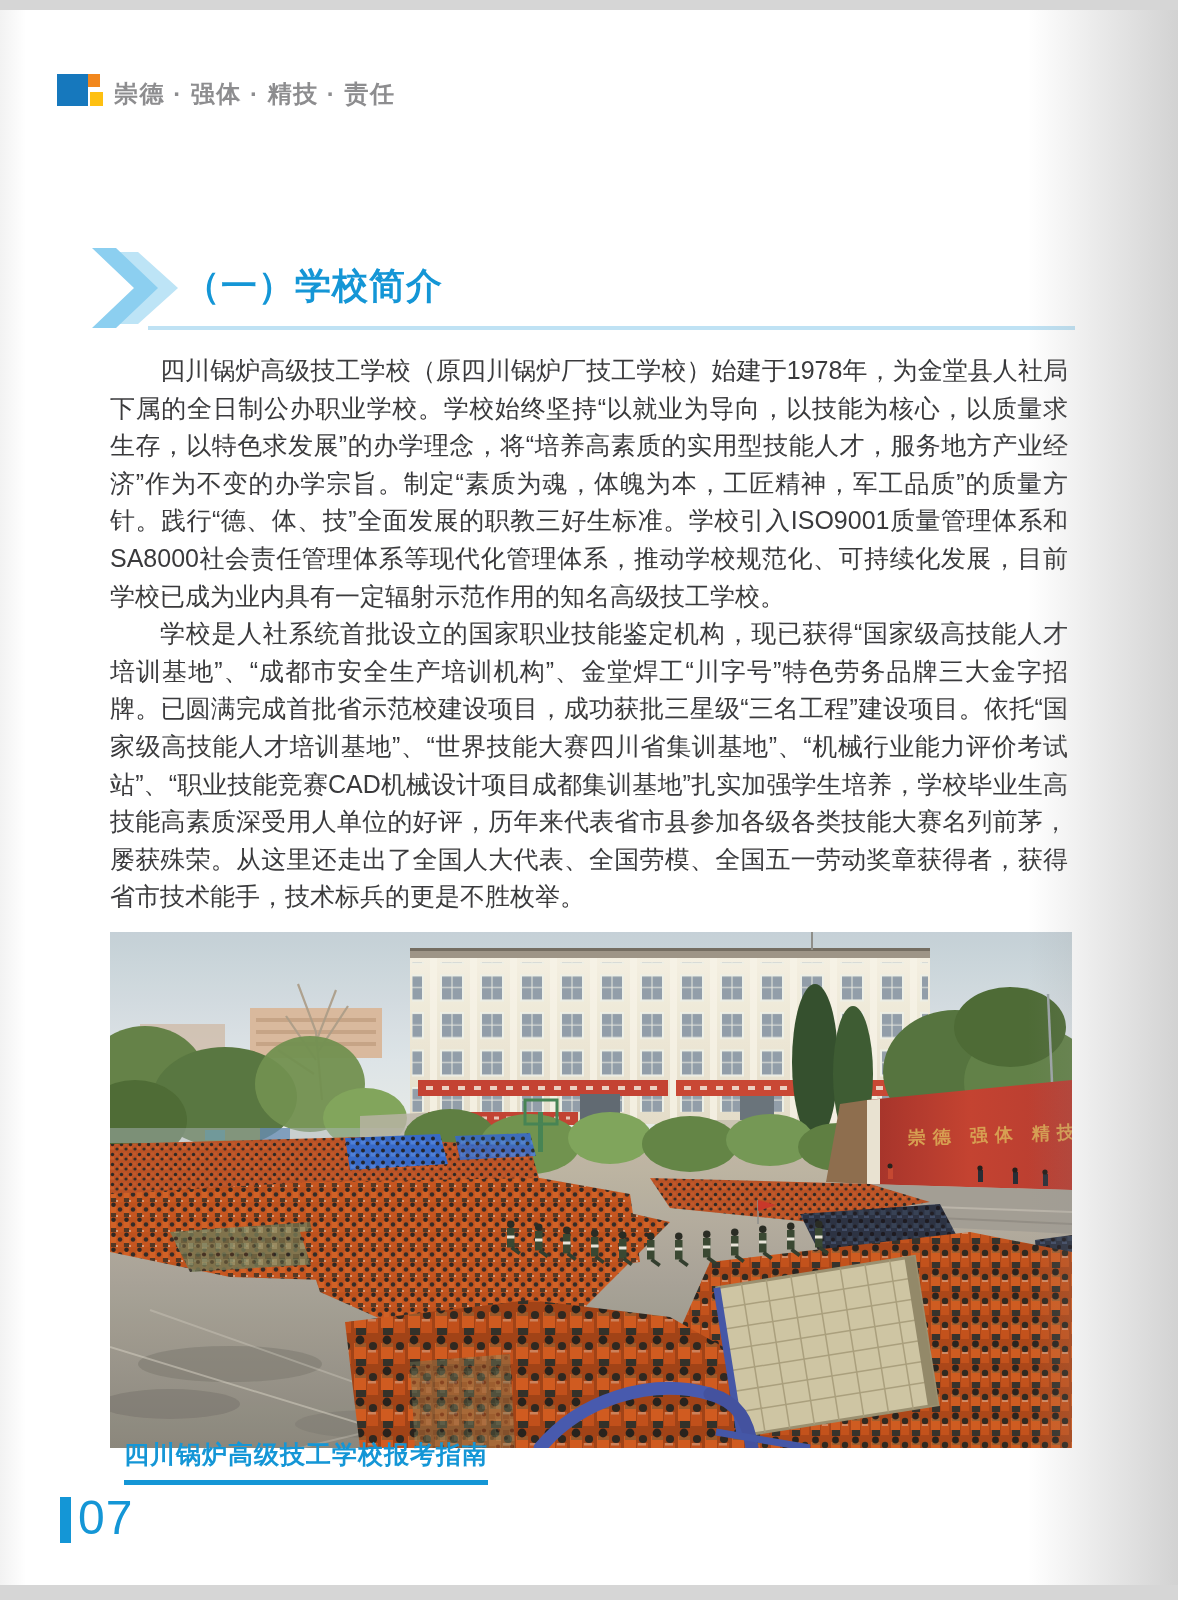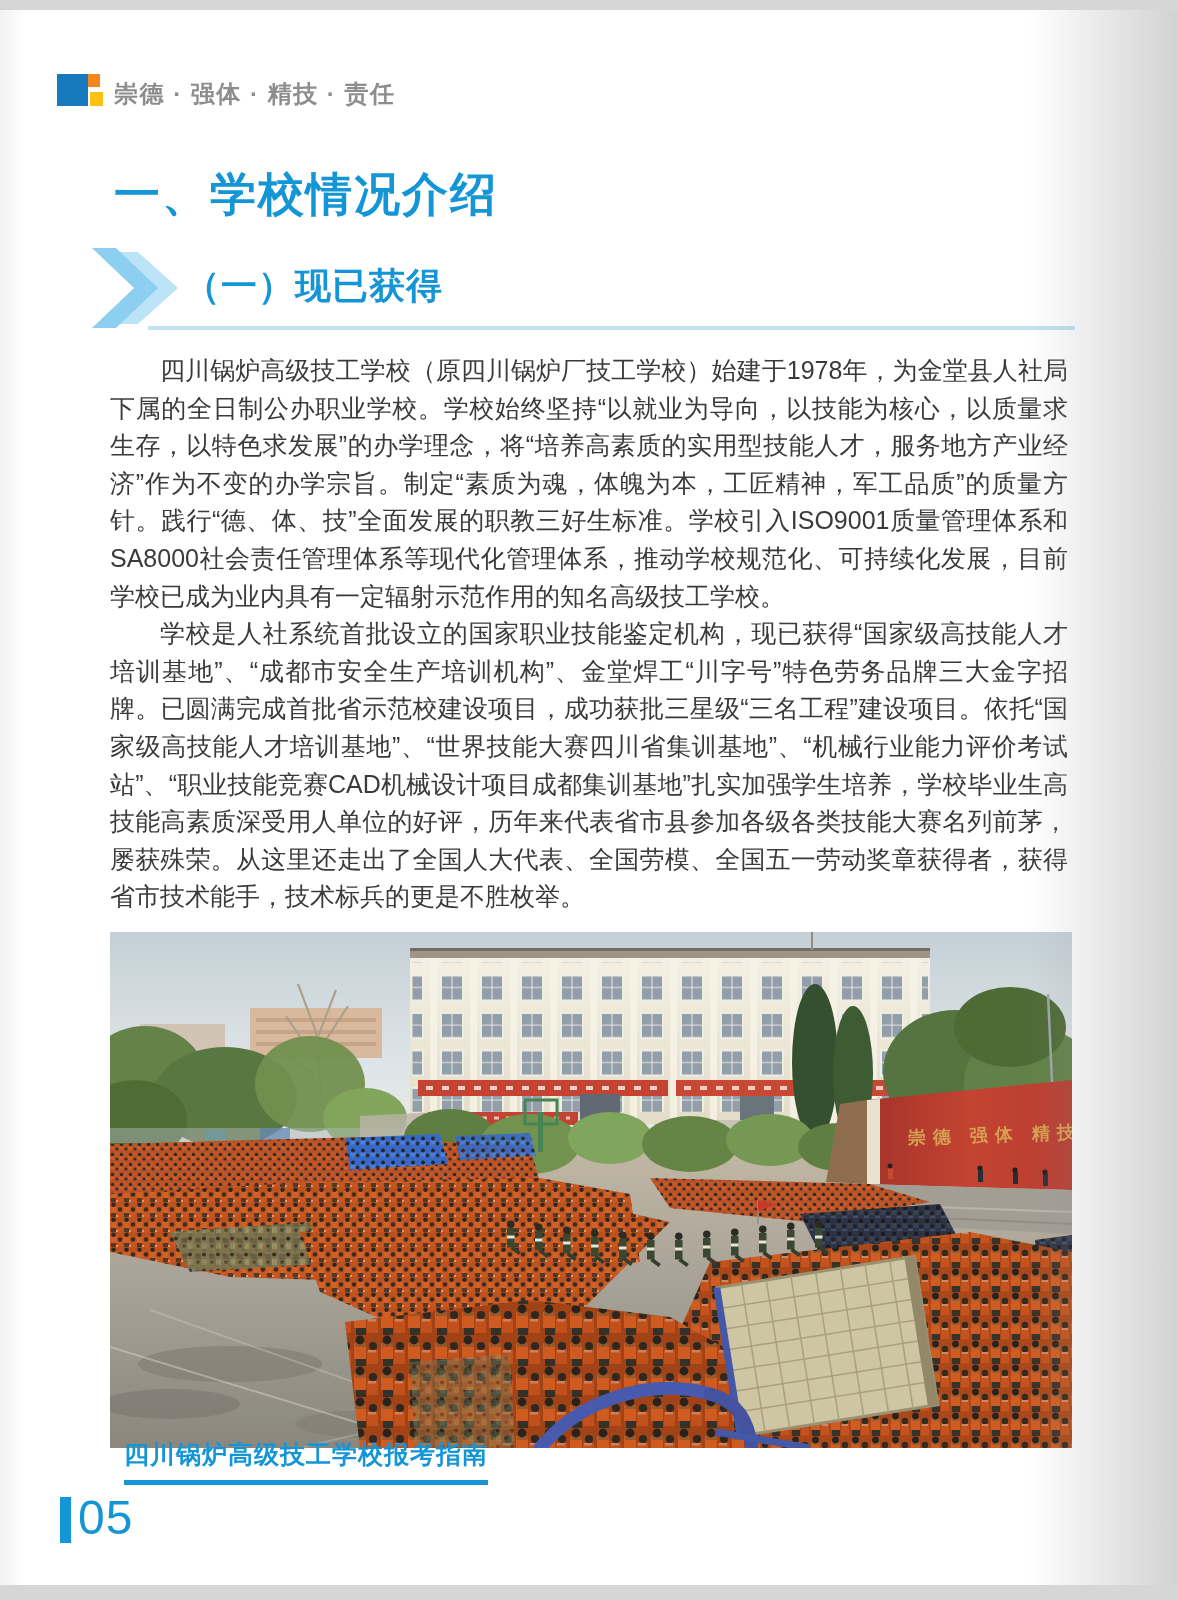--- a/index.html
+++ b/index.html
@@ -52,29 +52,28 @@
 <div class="canvas">
   <div class="page">
 
     <div class="logo">
       <div class="sq sq-blue"></div>
       <div class="sq sq-orange"></div>
       <div class="sq sq-yellow"></div>
     </div>
     <div class="motto">崇德 · 强体 · 精技 · 责任</div>
 
-    <div class="page-title">一、学校情况介绍</div>
 
     <div class="chevron">
       <svg width="86" height="80" viewBox="0 0 86 80">
         <polygon points="24,4 46,4 86,40 46,76 24,76 62,40" fill="#bde4f6"></polygon>
         <polygon points="0,0 24,0 66,40 24,80 0,80 42,40" fill="#8ccff0"></polygon>
       </svg>
     </div>
-    <div class="section-heading">（一）现已获得</div>
+    <div class="section-heading">（一）学校简介</div>
     <div class="section-underline"></div>
 
     <div class="body-text">
       <p>四川锅炉高级技工学校（原四川锅炉厂技工学校）始建于1978年，为金堂县人社局下属的全日制公办职业学校。学校始终坚持“以就业为导向，以技能为核心，以质量求生存，以特色求发展”的办学理念，将“培养高素质的实用型技能人才，服务地方产业经济”作为不变的办学宗旨。制定“素质为魂，体魄为本，工匠精神，军工品质”的质量方针。践行“德、体、技”全面发展的职教三好生标准。学校引入ISO9001质量管理体系和SA8000社会责任管理体系等现代化管理体系，推动学校规范化、可持续化发展，目前学校已成为业内具有一定辐射示范作用的知名高级技工学校。</p>
       <p>学校是人社系统首批设立的国家职业技能鉴定机构，现已获得“国家级高技能人才培训基地”、“成都市安全生产培训机构”、金堂焊工“川字号”特色劳务品牌三大金字招牌。已圆满完成首批省示范校建设项目，成功获批三星级“三名工程”建设项目。依托“国家级高技能人才培训基地”、“世界技能大赛四川省集训基地”、“机械行业能力评价考试站”、“职业技能竞赛CAD机械设计项目成都集训基地”扎实加强学生培养，学校毕业生高技能高素质深受用人单位的好评，历年来代表省市县参加各级各类技能大赛名列前茅，屡获殊荣。从这里还走出了全国人大代表、全国劳模、全国五一劳动奖章获得者，获得省市技术能手，技术标兵的更是不胜枚举。</p>
     </div>
 
     <div class="photo">
       <svg width="962" height="516" viewBox="0 0 962 516">
         <defs>
@@ -324,19 +323,19 @@
           <path d="M430,516 C470,468 540,445 600,462" stroke="#4053ad" stroke-width="13" fill="none" stroke-linecap="round"></path>
           <path d="M600,462 C628,470 638,488 642,516" stroke="#3b4a9e" stroke-width="13" fill="none" stroke-linecap="round"></path>
           <path d="M606,500 L700,516" stroke="#3d50a6" stroke-width="7" fill="none"></path>
         </g>
 
         <rect x="0" y="0" width="962" height="516" fill="#f5e3c8" opacity=".05"></rect>
       </svg>
     </div>
 
     <div class="footer-bar"></div>
-    <div class="footer-num">05</div>
+    <div class="footer-num">07</div>
     <div class="footer-title">四川锅炉高级技工学校报考指南</div>
 
     <div class="shade-left"></div>
     <div class="shade-right"></div>
   </div>
 </div>
 
 </body></html>

